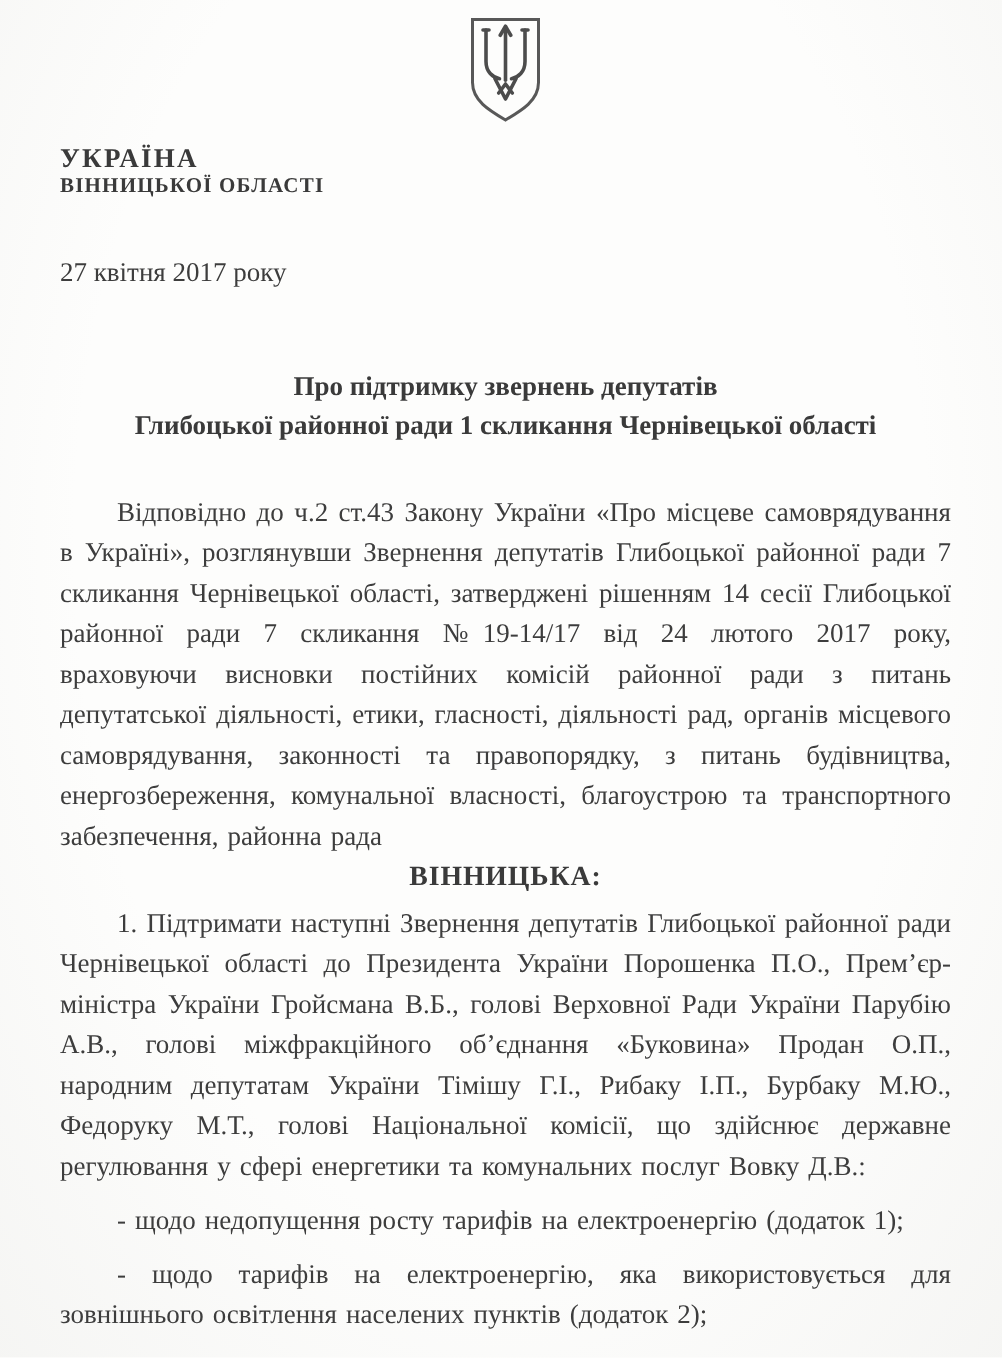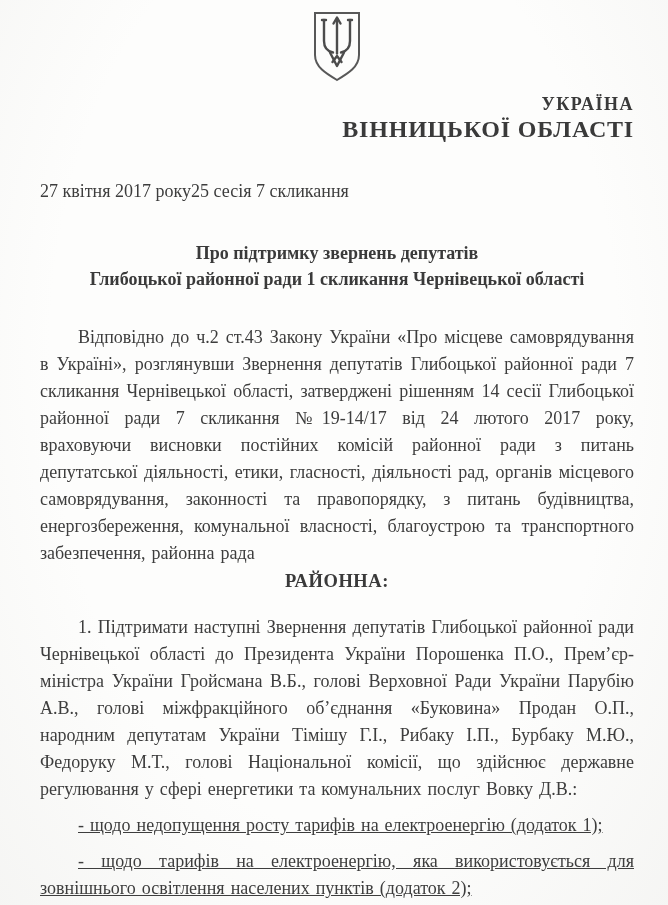--- a/index.html
+++ b/index.html
@@ -12,44 +12,44 @@
   .page {
     box-sizing:border-box;
     width:668px; height:905px;
     padding:8px 34px 0 40px;
     background:
       radial-gradient(ellipse at 50% 40%, rgba(255,255,255,0) 60%, rgba(210,210,205,0.18) 100%),
       #fdfdfc;
   }
   .emblem-wrap { text-align:center; margin-top:2px; }
   .emblem-wrap svg { display:inline-block; }
-  .hdr { text-align:right; font-weight:bold; color:#3a3a3a; }
+  .hdr { text-align:left; font-weight:bold; color:#3a3a3a; }
   .hdr-country  { font-size:18px; letter-spacing:1.5px; margin-top:6px; }
   .hdr-council  { font-size:19px; letter-spacing:0.8px; margin-top:2px; }
-  .hdr-region   { font-size:24px; letter-spacing:0.8px; margin-top:1px; }
+  .hdr-region   { font-size:14px; letter-spacing:0.8px; margin-top:1px; }
   .doc-title    { font-size:21px; letter-spacing:0.6px; margin-top:12px; }
   .meta-row {
-    display:flex; align-items:baseline;
+    display:flex; justify-content:space-between; align-items:baseline;
     margin-top:38px; font-size:18px;
   }
   .subject {
     text-align:center; font-weight:bold; font-size:18px;
-    line-height:1.45; margin-top:38px; color:#3a3a3a;
+    line-height:1.45; margin-top:52px; color:#3a3a3a;
   }
   .para {
     font-size:18px; line-height:27px; text-align:justify;
     text-indent:38px; margin:0; word-spacing:1.5px;
   }
   .preamble { margin-top:32px; }
   .resolved {
     text-align:center; font-weight:bold; font-size:18.5px;
     letter-spacing:0.6px; margin:4px 0 4px 0; color:#3a3a3a;
   }
-  .clause { margin-top:22px; }
-  .dash-item { margin-top:9px;text-decoration:underline; }
+  .clause { margin-top:6px; }
+  .dash-item { margin-top:9px; }
 </style>
 </head>
 <body>
 
 <div class="page">
 
   <div class="emblem-wrap">
     <svg width="62" height="74" viewBox="0 0 62 74" aria-hidden="true">
       <path d="M9,3 H53 V45 C53,57 42,63.5 31,70 C20,63.5 9,57 9,45 Z" fill="none" stroke="#585858" stroke-width="2"></path>
       <g stroke="#4c4c4c" stroke-width="2.4" fill="none" stroke-linecap="round" stroke-linejoin="round">
@@ -62,31 +62,30 @@
         <path d="M26.5,52 L31,46 L35.5,52"></path>
       </g>
     </svg>
   </div>
 
   <div class="hdr hdr-country">УКРАЇНА</div>
   <div class="hdr hdr-region">ВІННИЦЬКОЇ ОБЛАСТІ</div>
 
   <div class="meta-row">
     <span>27 квітня 2017 року</span>
-    <span>25 сесія 7 скликання</span>
   </div>
 
   <div class="subject">
     <div>Про підтримку звернень депутатів</div>
     <div>Глибоцької районної ради 1 скликання Чернівецької області</div>
   </div>
 
   <p class="para preamble">Відповідно до ч.2 ст.43 Закону України «Про місцеве самоврядування в Україні», розглянувши Звернення депутатів Глибоцької районної ради 7 скликання Чернівецької області, затверджені рішенням 14 сесії Глибоцької районної ради 7 скликання №19-14/17 від 24 лютого 2017 року, враховуючи висновки постійних комісій районної ради з питань депутатської діяльності, етики, гласності, діяльності рад, органів місцевого самоврядування, законності та правопорядку, з питань будівництва, енергозбереження, комунальної власності, благоустрою та транспортного забезпечення, районна рада</p>
 
-  <div class="resolved">РАЙОННА:</div>
+  <div class="resolved">ВІННИЦЬКА:</div>
 
   <p class="para clause">1. Підтримати наступні Звернення депутатів Глибоцької районної ради Чернівецької області до Президента України Порошенка П.О., Прем’єр-міністра України Гройсмана В.Б., голові Верховної Ради України Парубію А.В., голові міжфракційного об’єднання «Буковина» Продан О.П., народним депутатам України Тімішу Г.І., Рибаку І.П., Бурбаку М.Ю., Федоруку М.Т., голові Національної комісії, що здійснює державне регулювання у сфері енергетики та комунальних послуг Вовку Д.В.:</p>
 
   <p class="para dash-item">- щодо недопущення росту тарифів на електроенергію (додаток 1);</p>
 
   <p class="para dash-item">- щодо тарифів на електроенергію, яка використовується для зовнішнього освітлення населених пунктів (додаток 2);</p>
 
 </div>
 
 </body></html>

